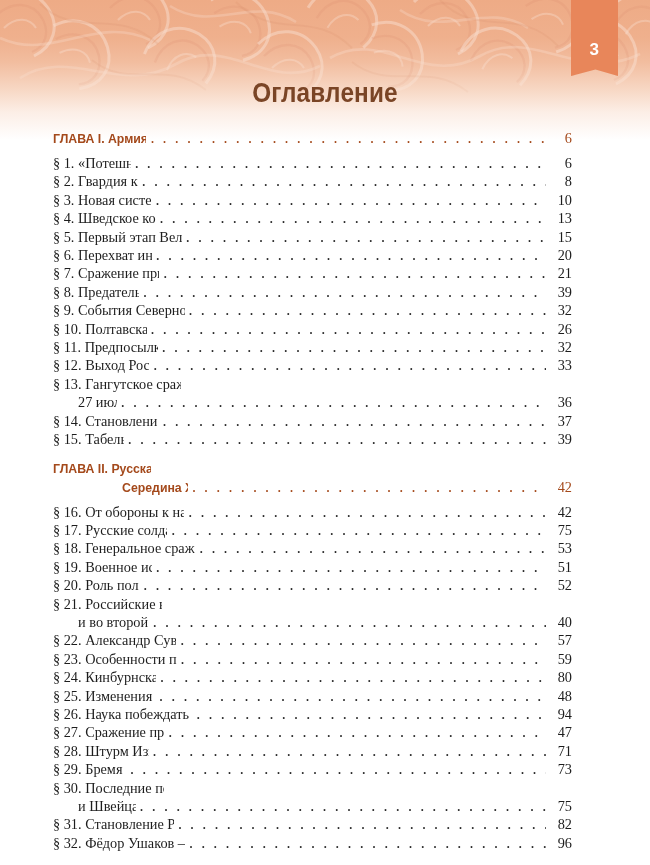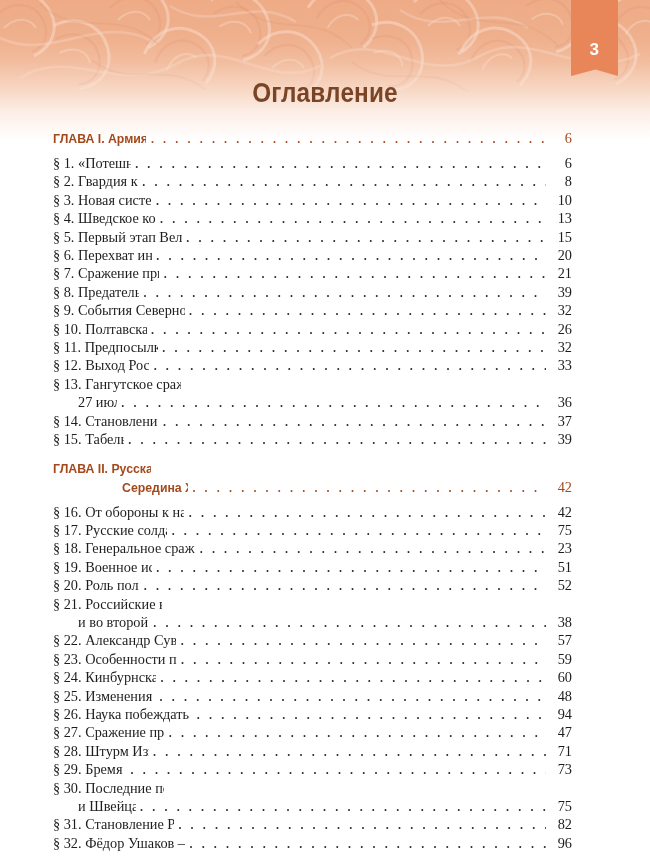--- a/index.html
+++ b/index.html
@@ -311,56 +311,56 @@
         <span class="pagenum">42</span>
       </div>
       <div class="row section-row">
         <span class="label">§ 17. Русские солдаты — одни из лучших в Европе</span>
         <span class="leader"></span>
         <span class="pagenum">75</span>
       </div>
       <div class="row section-row">
         <span class="label">§ 18. Генеральное сражение как главный способ достижения победы</span>
         <span class="leader"></span>
-        <span class="pagenum">23</span>
+        <span class="pagenum">53</span>
       </div>
       <div class="row section-row">
         <span class="label">§ 19. Военное искусство Петра Румянцева</span>
         <span class="leader"></span>
         <span class="pagenum">51</span>
       </div>
       <div class="row section-row">
         <span class="label">§ 20. Роль политики в военном деле</span>
         <span class="leader"></span>
         <span class="pagenum">52</span>
       </div>
       <div class="row section-row">
         <span class="label">§ 21. Российские вооружённые силы в середине</span>
         <span class="leader" style="visibility: hidden;"></span>
         <span class="pagenum"></span>
       </div>
       <div class="row section-row cont">
         <span class="label">и во второй половине XVIII в.</span>
         <span class="leader"></span>
-        <span class="pagenum">38</span>
+        <span class="pagenum">40</span>
       </div>
       <div class="row section-row">
         <span class="label">§ 22. Александр Суворов: гений русской военной мысли</span>
         <span class="leader"></span>
         <span class="pagenum">57</span>
       </div>
       <div class="row section-row">
         <span class="label">§ 23. Особенности петровского порядка службы в армии</span>
         <span class="leader"></span>
         <span class="pagenum">59</span>
       </div>
       <div class="row section-row">
         <span class="label">§ 24. Кинбурнская баталия. 1 октября 1787 г.</span>
         <span class="leader"></span>
-        <span class="pagenum">60</span>
+        <span class="pagenum">80</span>
       </div>
       <div class="row section-row">
         <span class="label">§ 25. Изменения в обмундировании XVIII в.</span>
         <span class="leader"></span>
         <span class="pagenum">48</span>
       </div>
       <div class="row section-row">
         <span class="label">§ 26. Наука побеждать — принципы достижения победы Суворова</span>
         <span class="leader"></span>
         <span class="pagenum">94</span>

